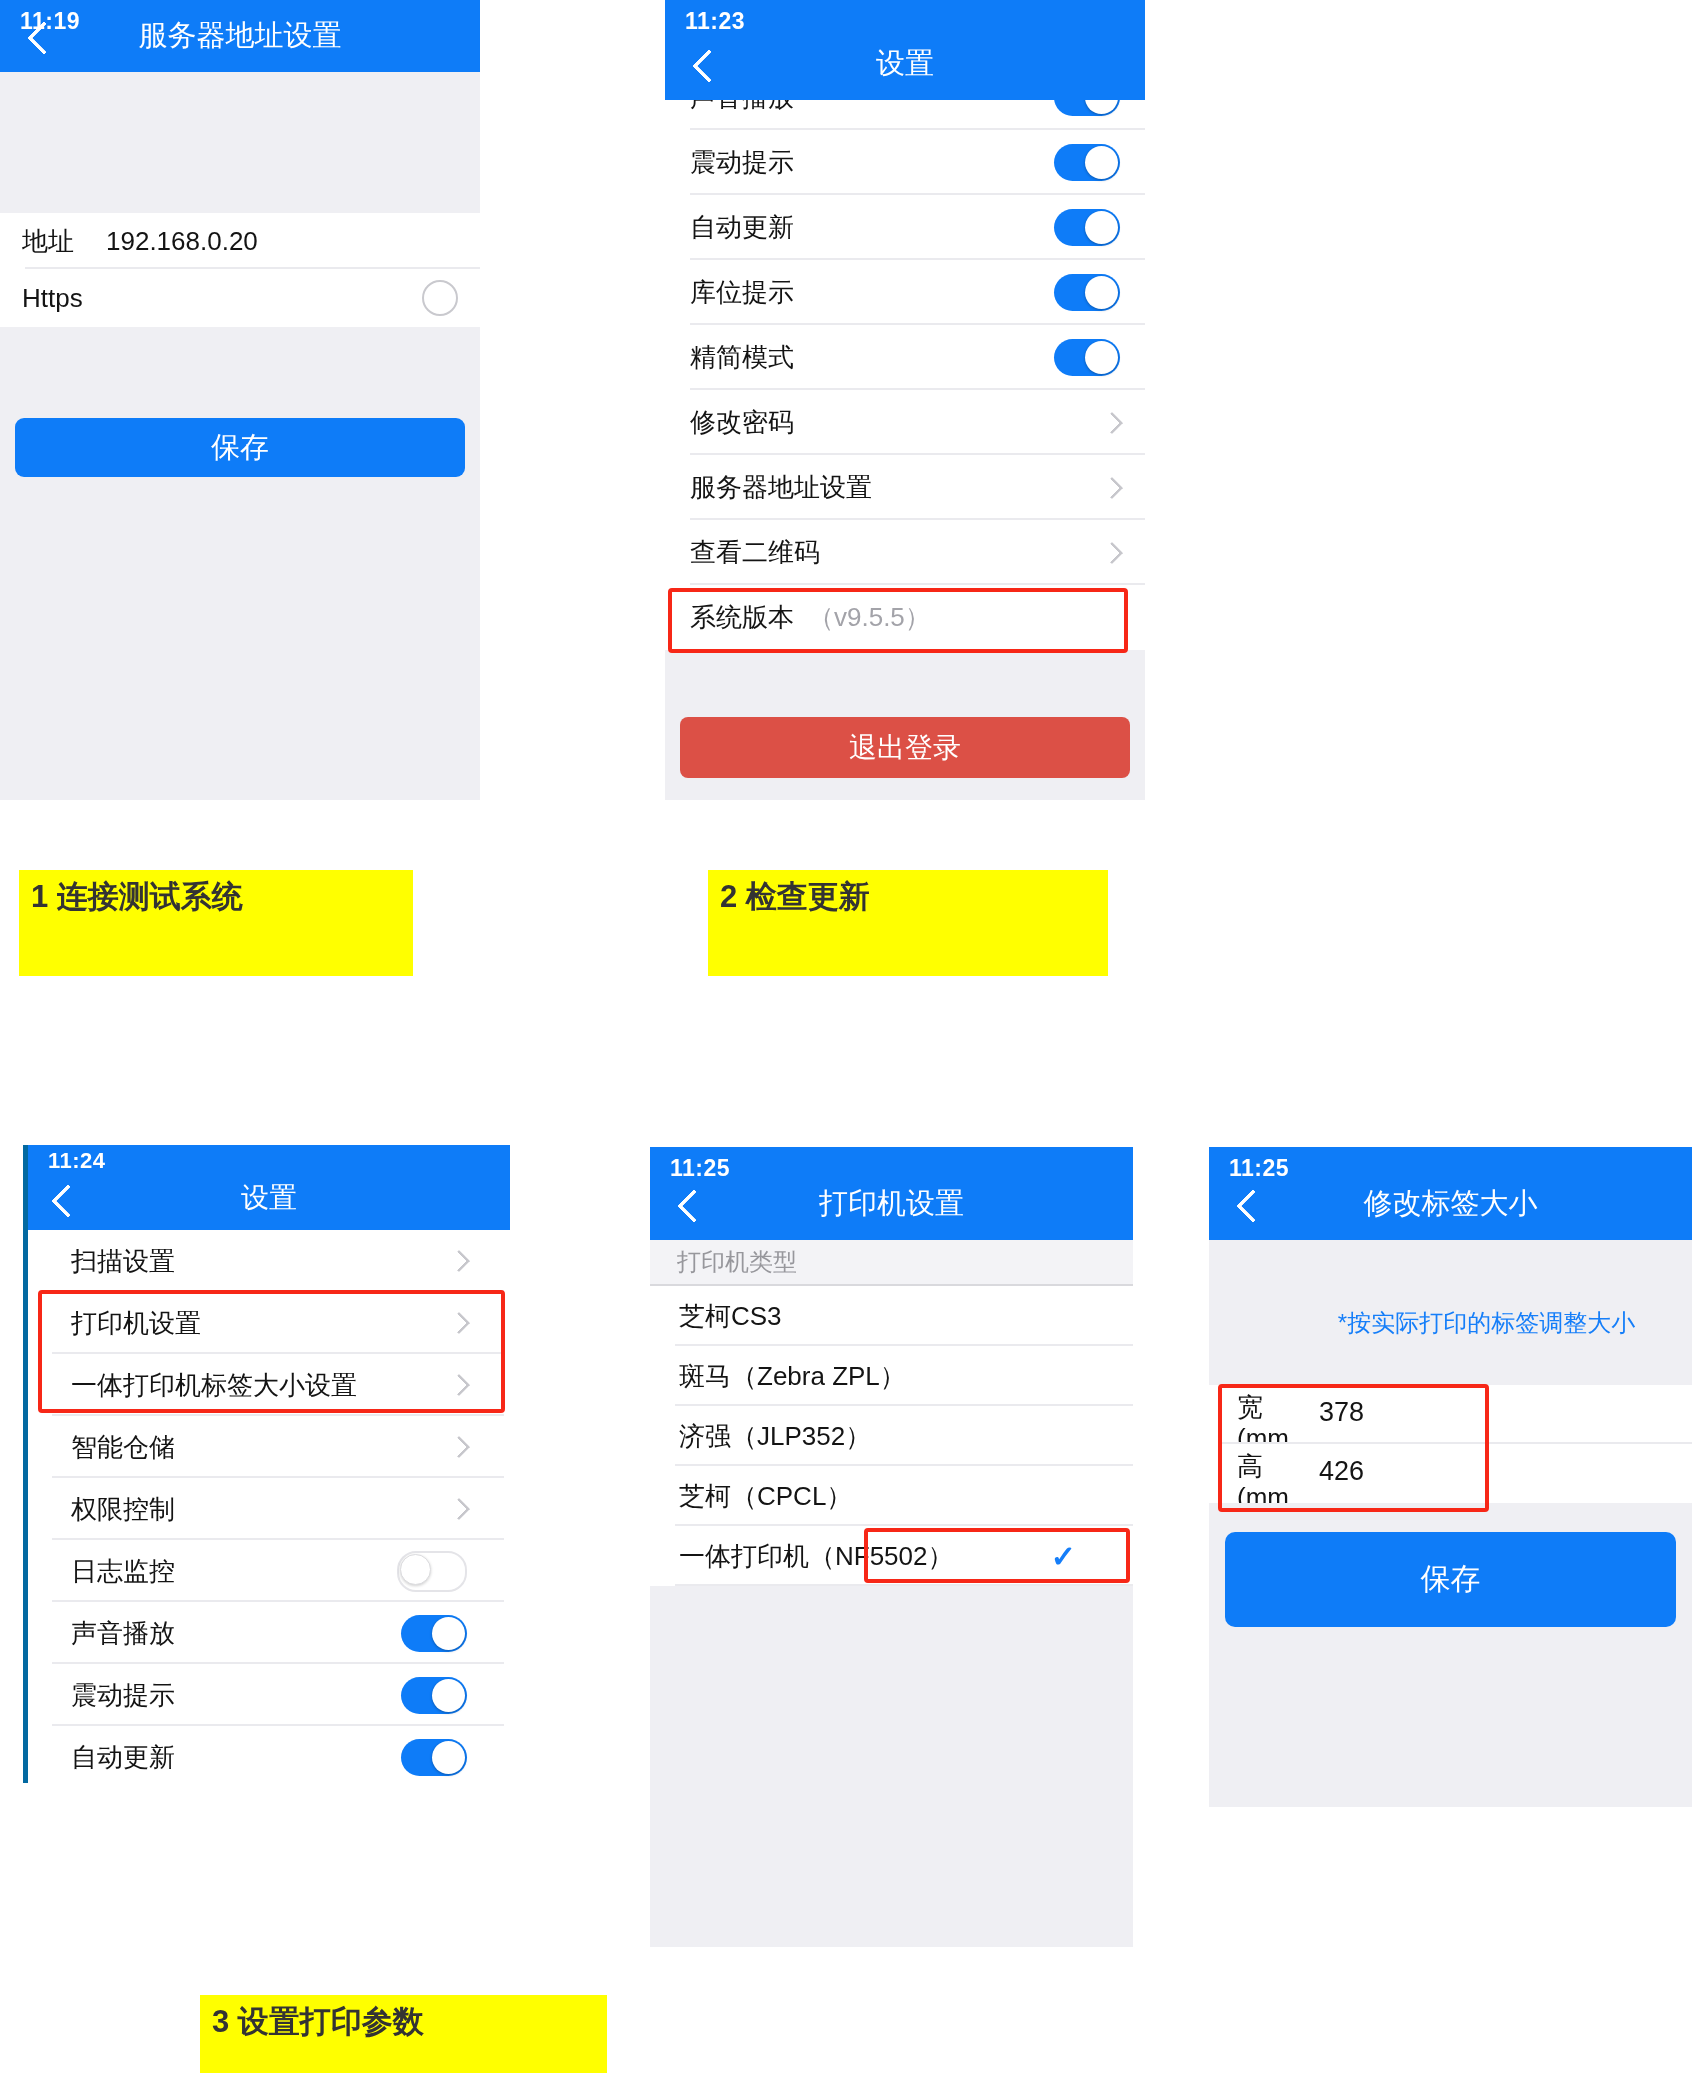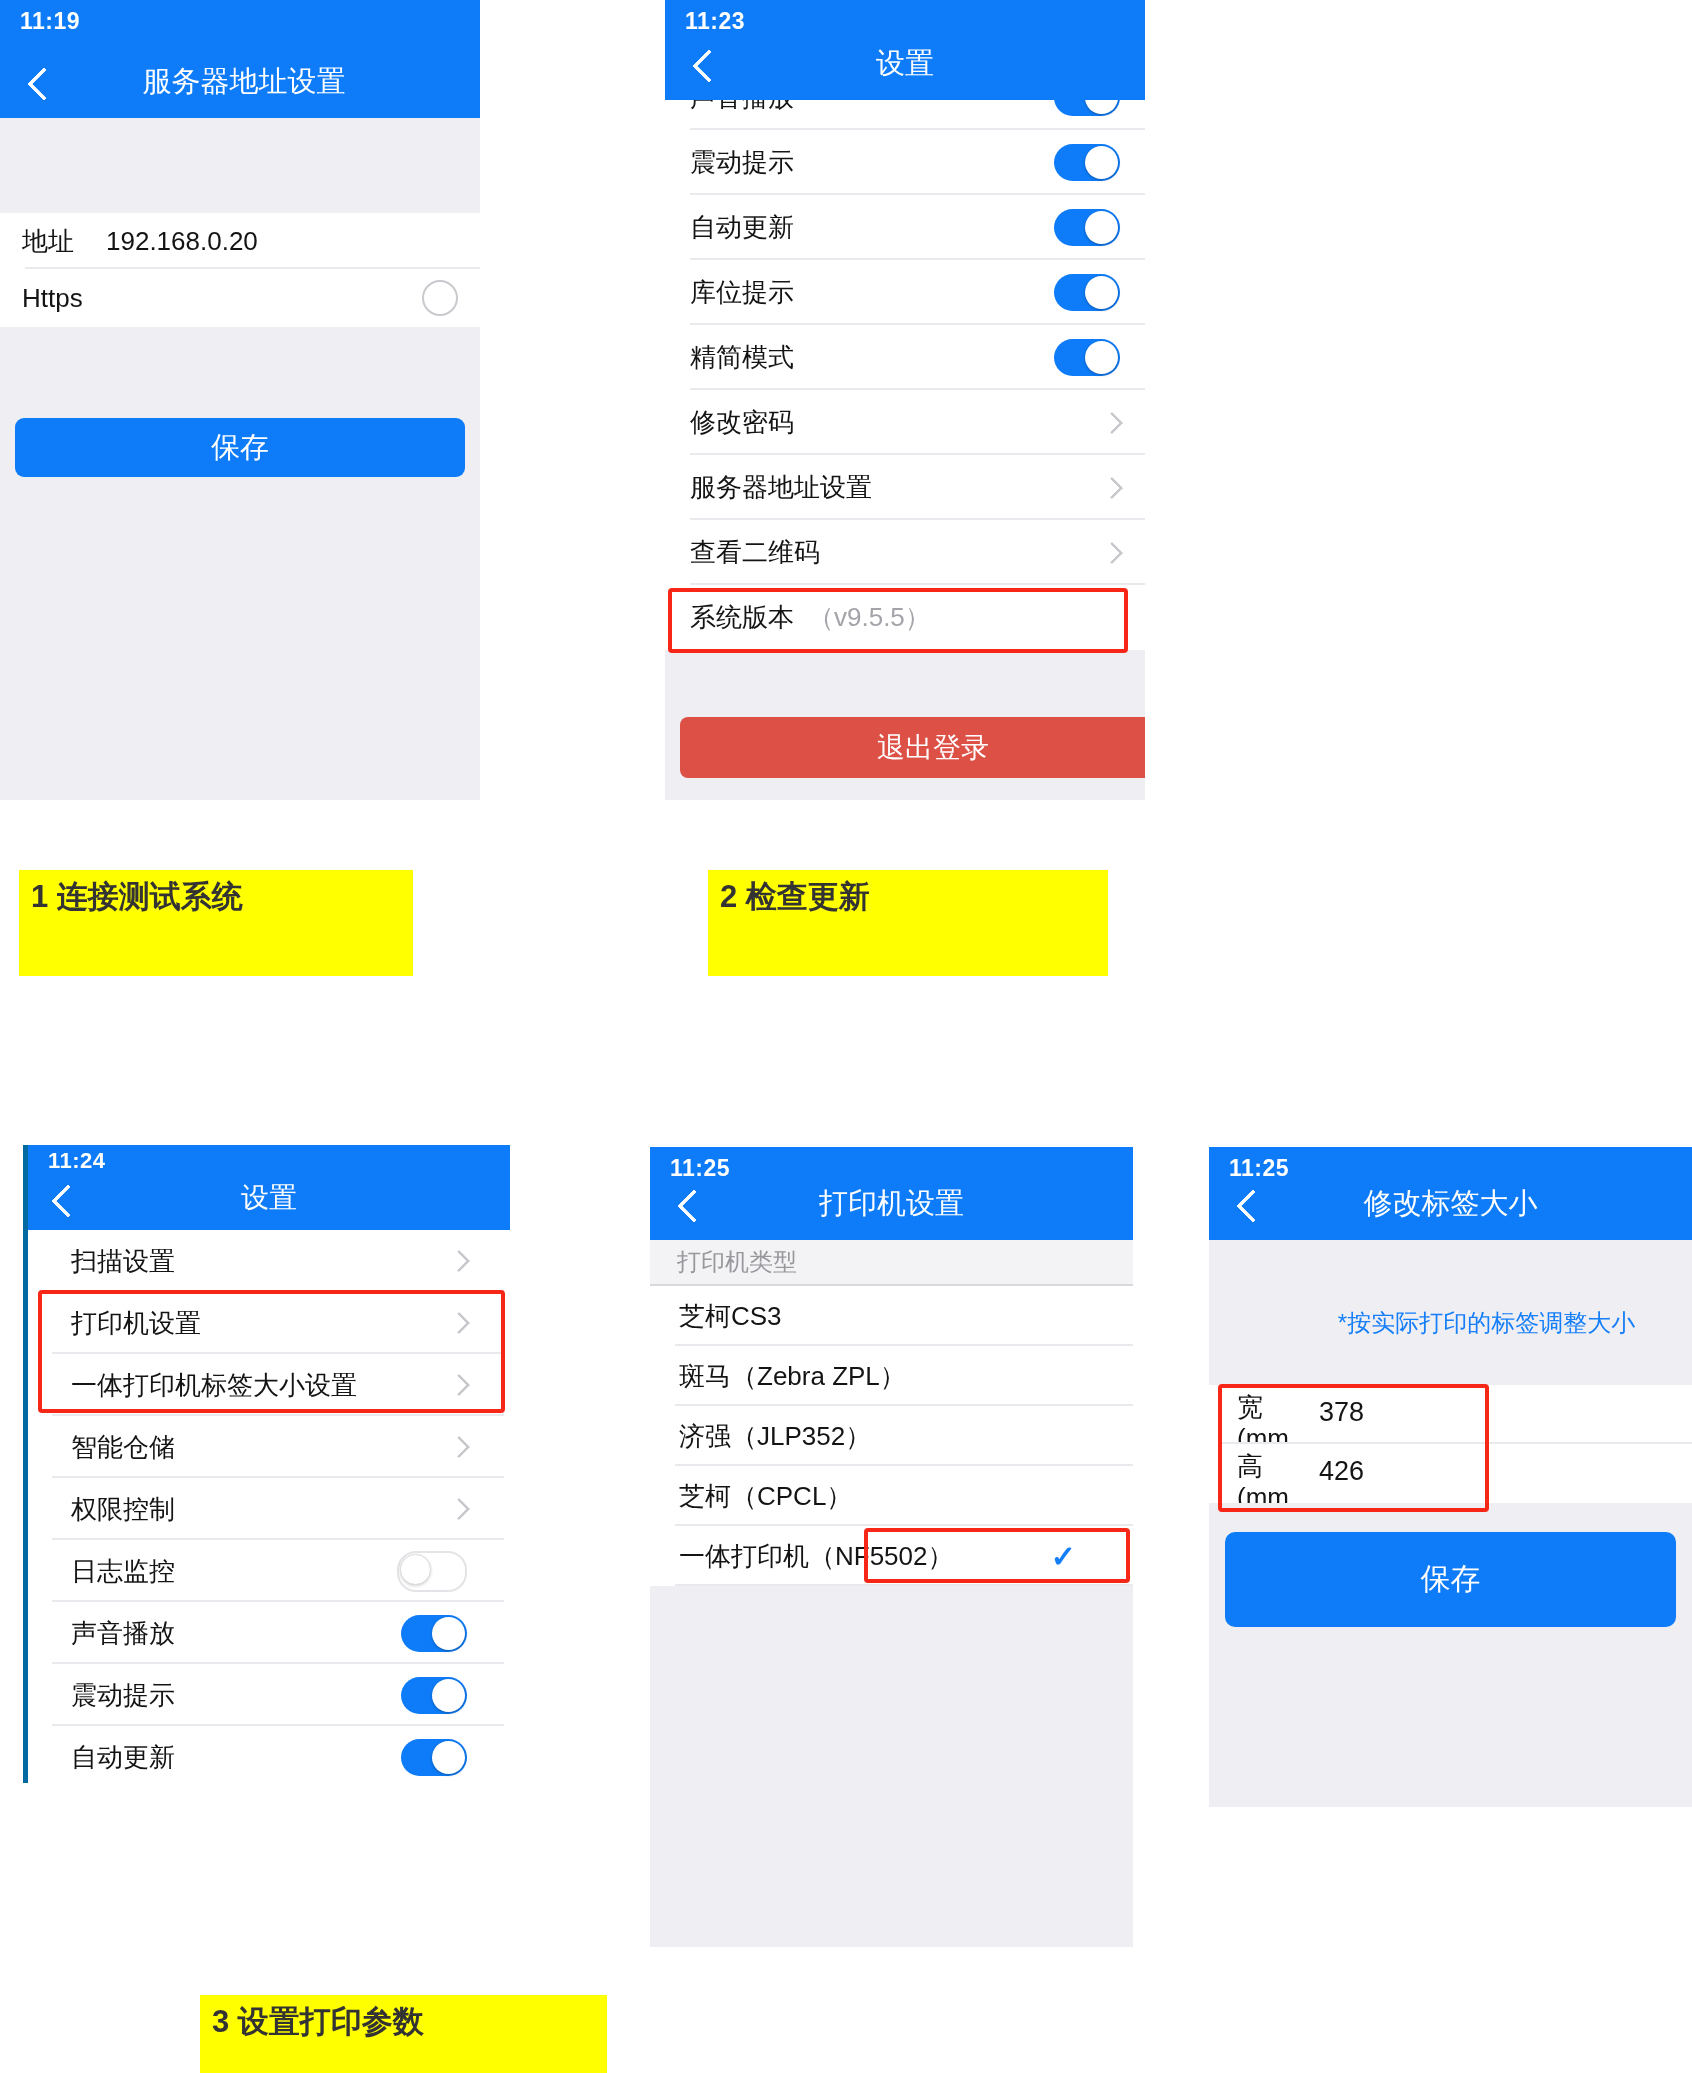--- a/index.html
+++ b/index.html
@@ -26,25 +26,25 @@
   .toggle{width:66px;height:37px;border-radius:19px;position:relative;flex:none;}
   .toggle.on{background:#0E7CF8;}
   .toggle.on .knob{position:absolute;right:2px;top:2px;width:33px;height:33px;background:#fff;border-radius:50%;
                    box-shadow:0 1px 3px rgba(0,0,0,.3);}
   .toggle.off{background:#fff;border:2px solid #E4E4E8;}
   .toggle.off .knob{position:absolute;left:1px;top:1px;width:31px;height:31px;background:#fff;border-radius:50%;
                     border:1px solid #DCDCDF;box-shadow:0 1px 3px rgba(0,0,0,.18);box-sizing:border-box;}
 
   .btn{position:absolute;display:flex;align-items:center;justify-content:center;color:#fff;cursor:pointer;}
   .btn-blue{background:#0E7CF8;border-radius:9px;font-size:29px;}
-  .btn-red{background:#DC5046;border-radius:8px;font-size:28px;padding-left:28px;}
+  .btn-red{background:#DC5046;border-radius:8px;font-size:28px;}
 
   
   #phone1{left:0;top:0;width:480px;height:800px;}
-  #phone1 .hdr{height:118px;padding-left:8px;}
+  #phone1 .hdr{height:72px;}
   #p1-rows{position:absolute;left:0;top:213px;width:100%;}
   #p1-rows .row{height:56px;padding:0 22px;}
   .fld-label{width:84px;flex:none;}
   .cursor{display:inline-block;width:2px;height:30px;background:#222;margin-left:2px;vertical-align:middle;}
   .clear-btn{width:27px;height:27px;border-radius:50%;background:#AFAFB5;color:#fff;font-size:15px;
              display:flex;align-items:center;justify-content:center;flex:none;}
   .radio{width:36px;height:36px;border-radius:50%;border:2px solid #C9C9CE;background:#fff;box-sizing:border-box;flex:none;}
   #p1-save{left:15px;top:418px;width:450px;height:59px;}
 
   

